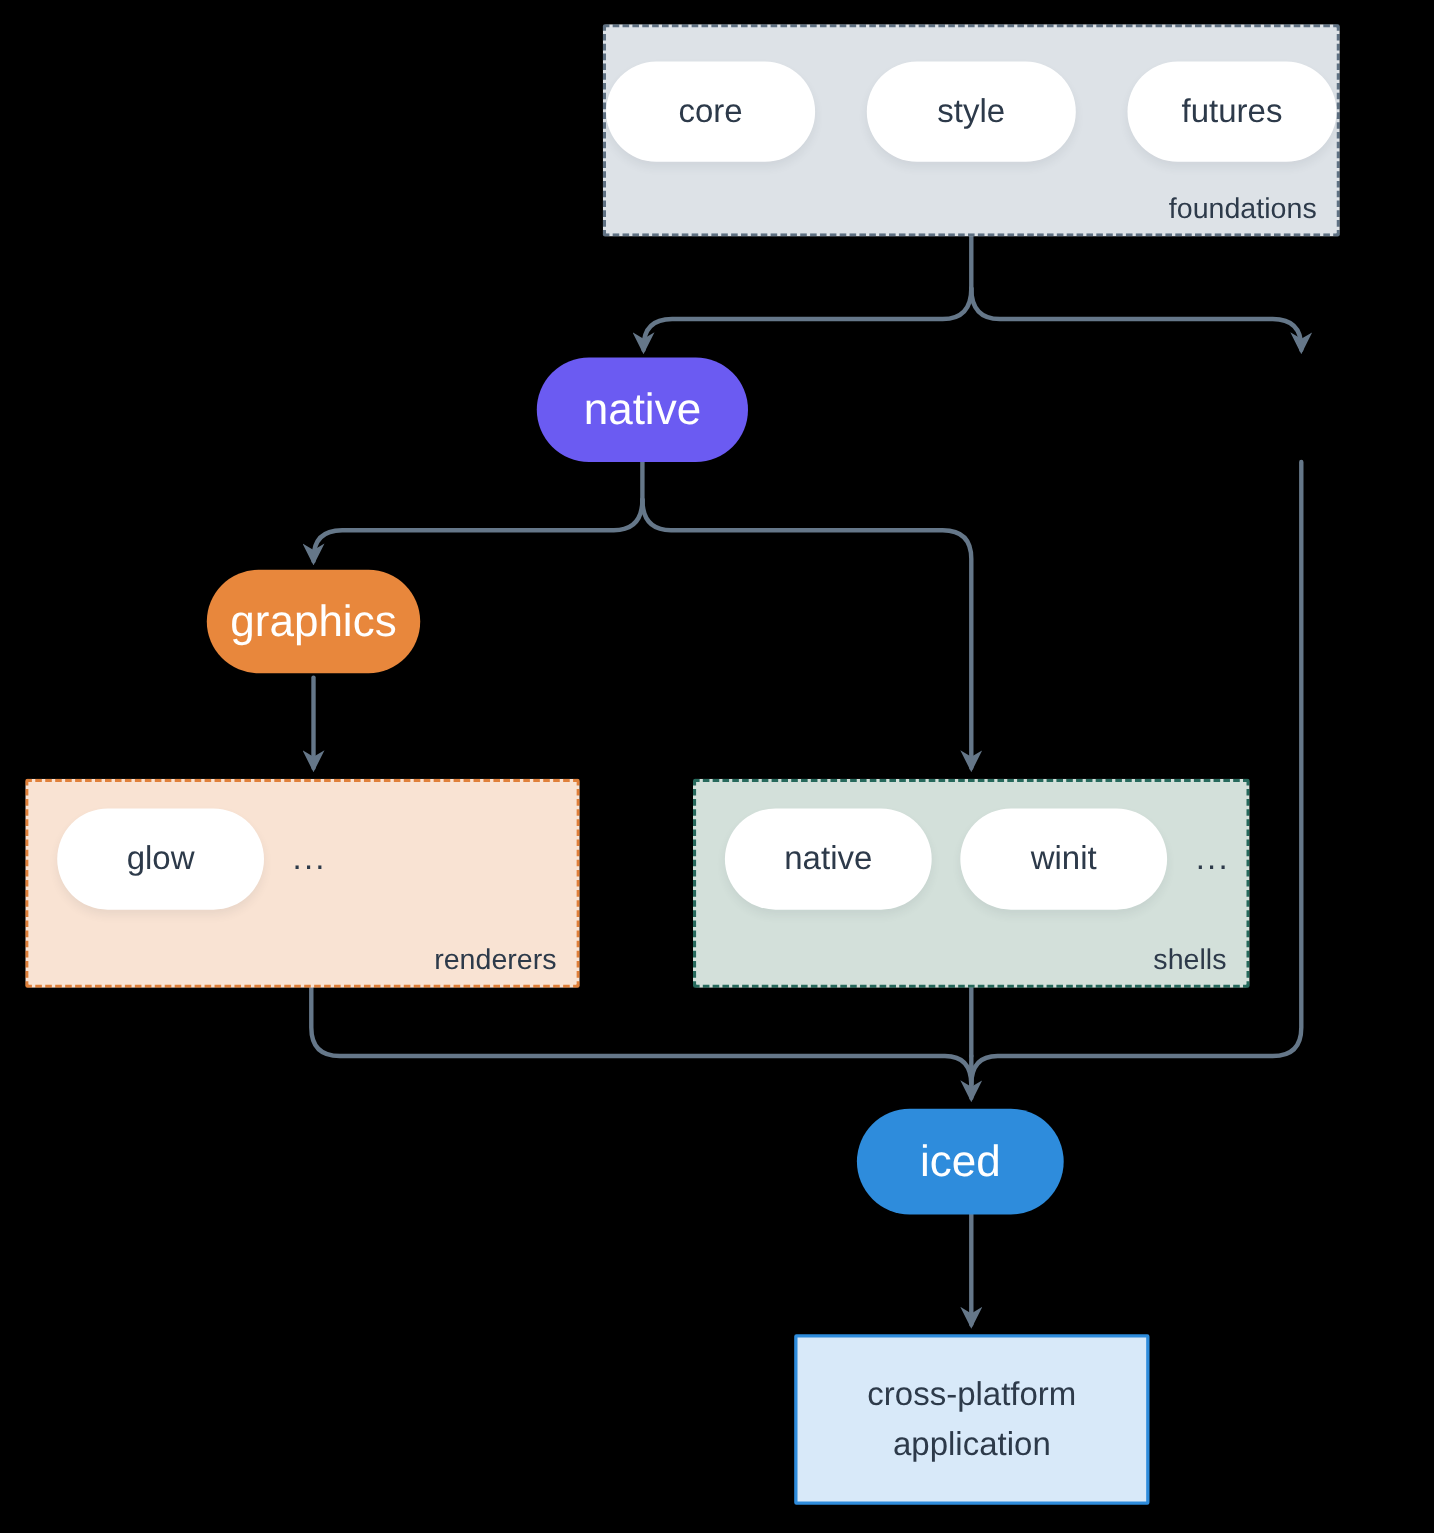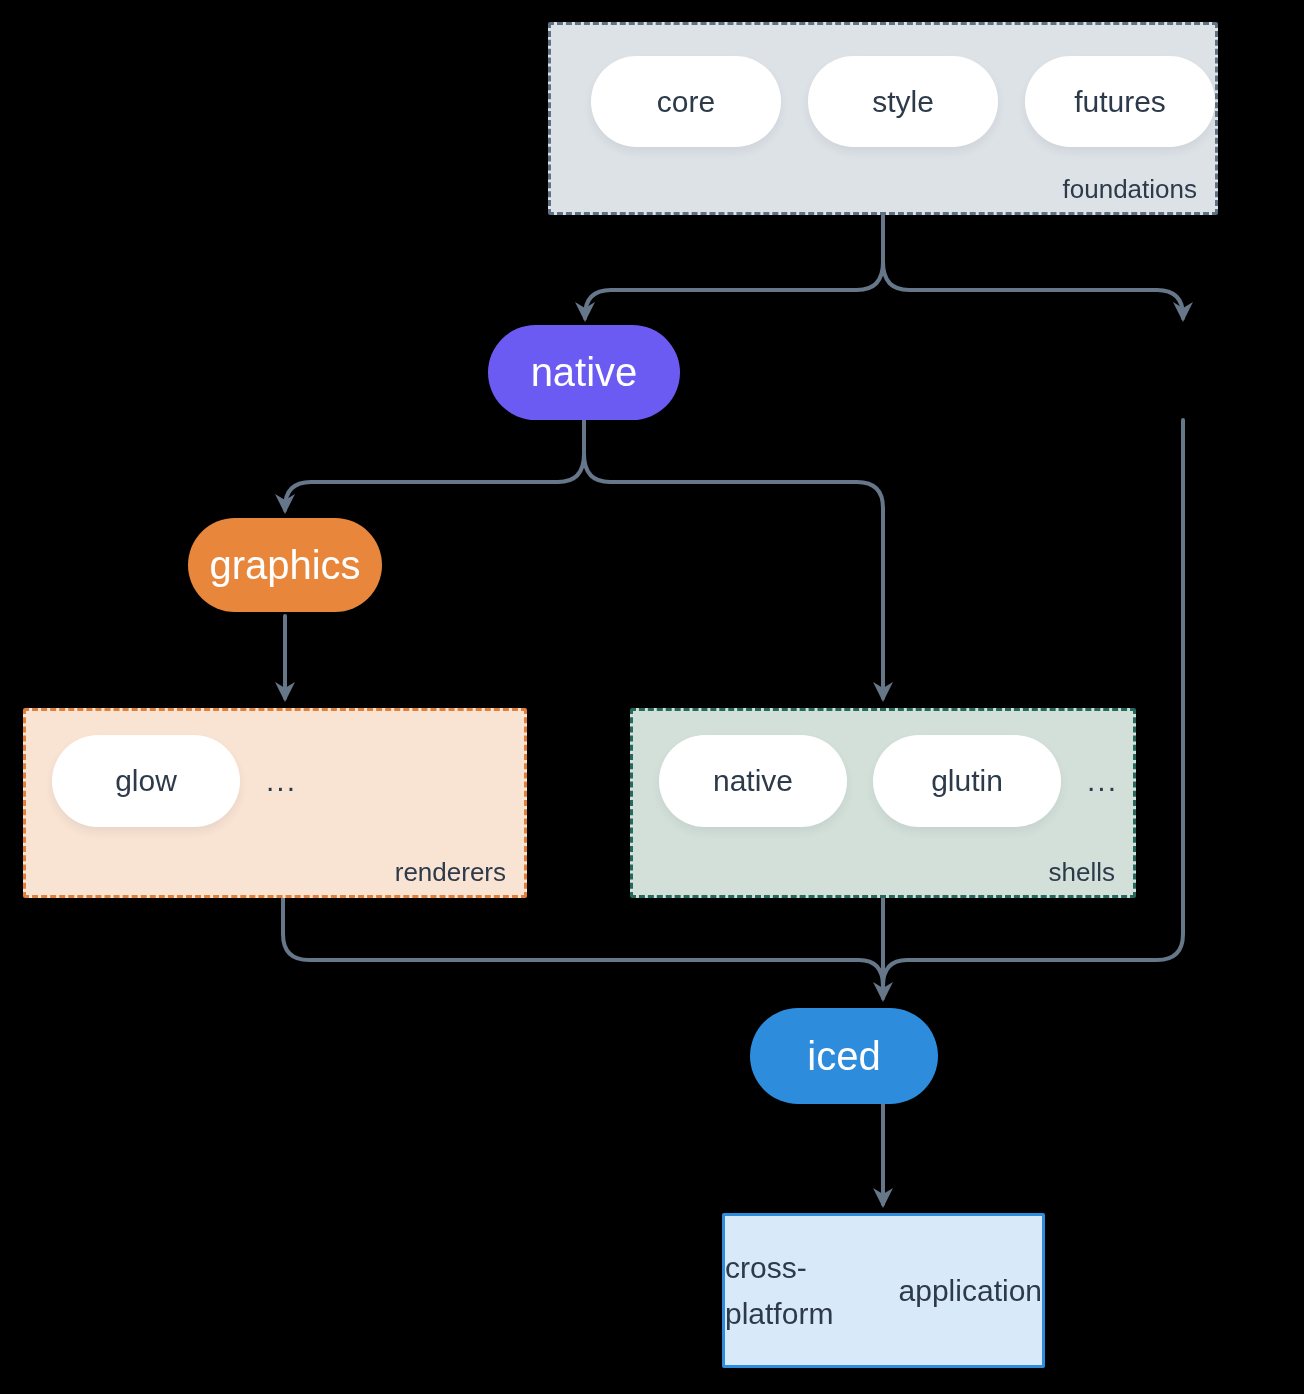--- a/index.html
+++ b/index.html
@@ -25,38 +25,38 @@
         background:var(--pill-fill); color:var(--text-dark);
         font-size:30px; border-radius:46px;
         box-shadow:0 5px 9px rgba(45,58,74,0.08);}
   .ellipsis{font-size:30px; color:var(--text-dark); letter-spacing:2px;}
 
   .node-pill{position:absolute; display:flex; align-items:center; justify-content:center;
              color:var(--text-light); font-size:40px; border-radius:48px;}
 
   #foundations-box{left:548px; top:22px; width:670px; height:193px;
                    background:var(--foundations-fill); border:3px dashed var(--foundations-border);}
-  #foundations-box .pill-row{justify-content:flex-end; gap:27px; padding-top:31px;}
+  #foundations-box .pill-row{justify-content:space-between; gap:27px; padding-top:31px;}
   #foundations-box .pill{width:190px; height:91px;}
 
   #native-node{left:488px; top:325px; width:192px; height:95px; background:var(--node-purple);}
   #web-node{left:1088px; top:325px; width:190px; height:95px; background:var(--node-purple);}
   #graphics-node{left:188px; top:518px; width:194px; height:94px; background:var(--node-orange);}
-  #iced-node{left:750px; top:1008px; width:188px; height:96px; background:var(--node-blue);}
+  #iced-node{left:779px; top:1008px; width:188px; height:96px; background:var(--node-blue);}
 
   #renderers-box{left:23px; top:708px; width:504px; height:190px;
                  background:var(--renderers-fill); border:3px dashed var(--renderers-border);}
   #shells-box{left:630px; top:708px; width:506px; height:190px;
               background:var(--shells-fill); border:3px dashed var(--shells-border);}
   #renderers-box .pill-row, #shells-box .pill-row{padding:24px 0 0 26px; gap:26px;}
   #renderers-box .pill, #shells-box .pill{width:188px; height:92px;}
 
   #application-box{position:absolute; left:722px; top:1213px; width:323px; height:155px;
                    background:var(--application-fill); border:3px solid var(--application-border);
-                   display:flex; flex-direction:row; align-items:center; justify-content:center;
+                   display:flex; flex-direction:column; align-items:center; justify-content:center;
                    color:var(--text-dark); font-size:30px; line-height:1.53; border-radius:2px;}
 
   .connector-path{stroke:var(--connector); stroke-width:4; fill:none; stroke-linecap:round;}
 </style>
 </head>
 <body>
 
 <div id="canvas">
 
   <svg id="connectors" viewBox="0 0 1304 1394" xmlns="http://www.w3.org/2000/svg">
@@ -101,21 +101,21 @@
     <div class="pill-row">
       <div class="pill">glow</div>
       <span class="ellipsis">...</span>
     </div>
     <span class="group-label">renderers</span>
   </div>
 
   <div class="group-box" id="shells-box">
     <div class="pill-row">
       <div class="pill">native</div>
-      <div class="pill">glutin</div>
+      <div class="pill">winit</div>
       <span class="ellipsis">...</span>
     </div>
     <span class="group-label">shells</span>
   </div>
 
   <div class="node-pill" id="iced-node">iced</div>
 
   <div id="application-box">
     <span>cross-platform</span>
     <span>application</span>

